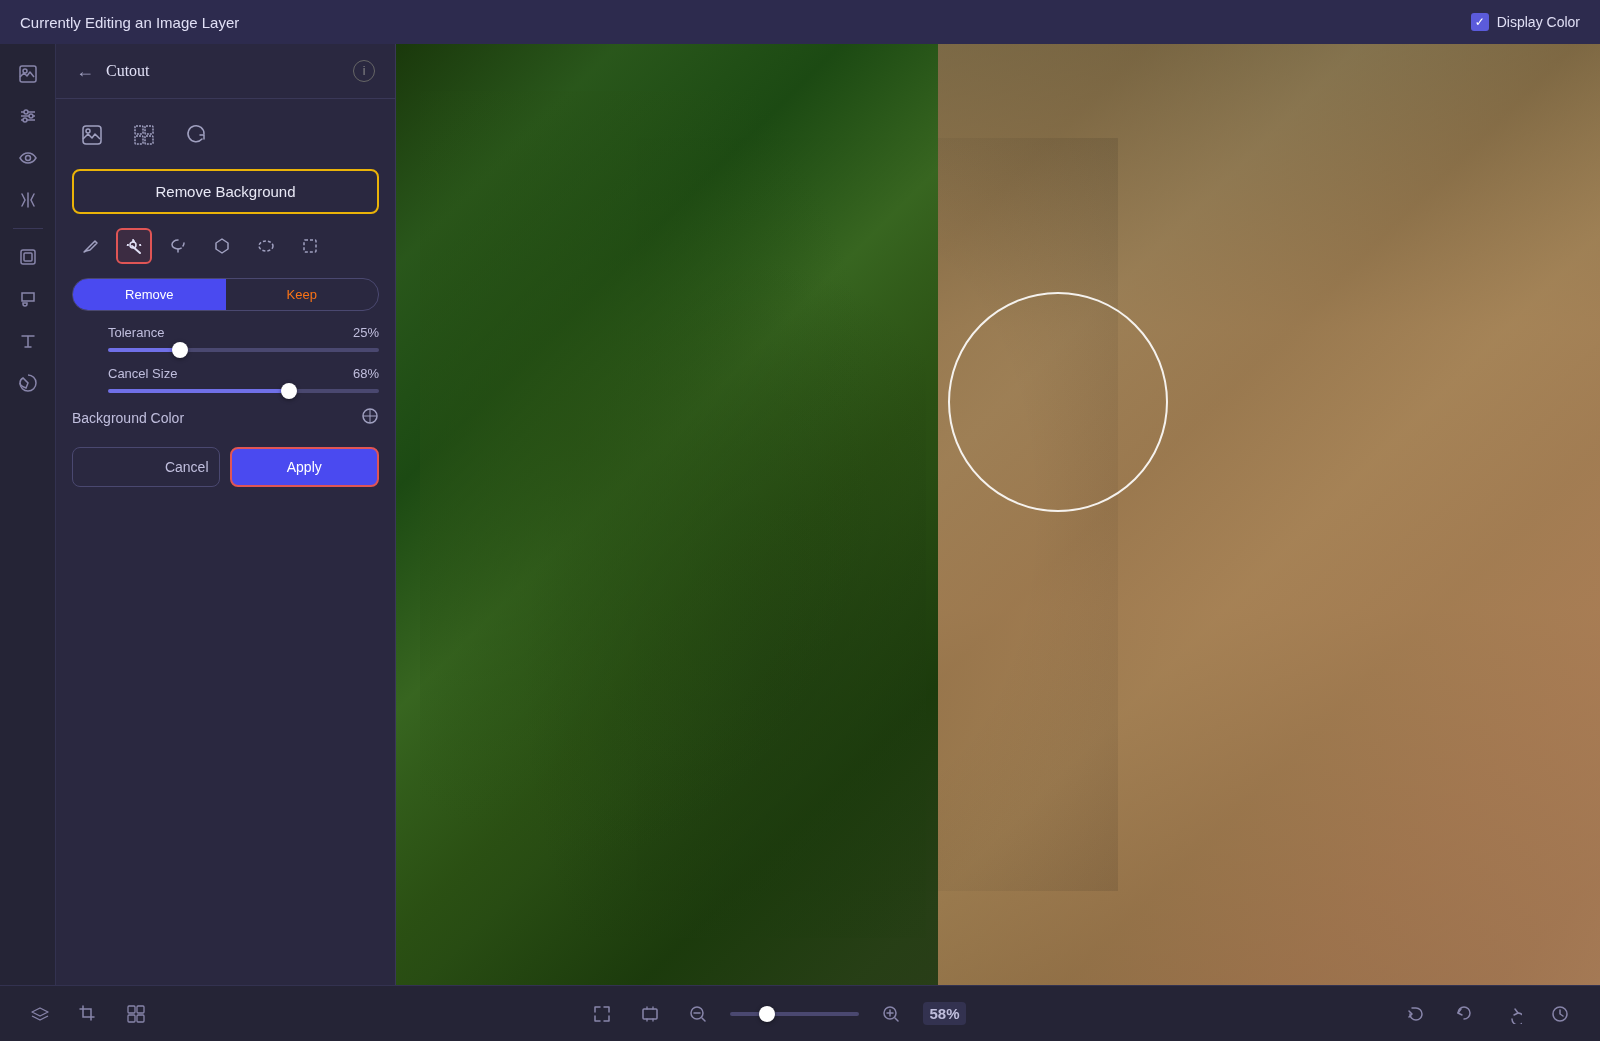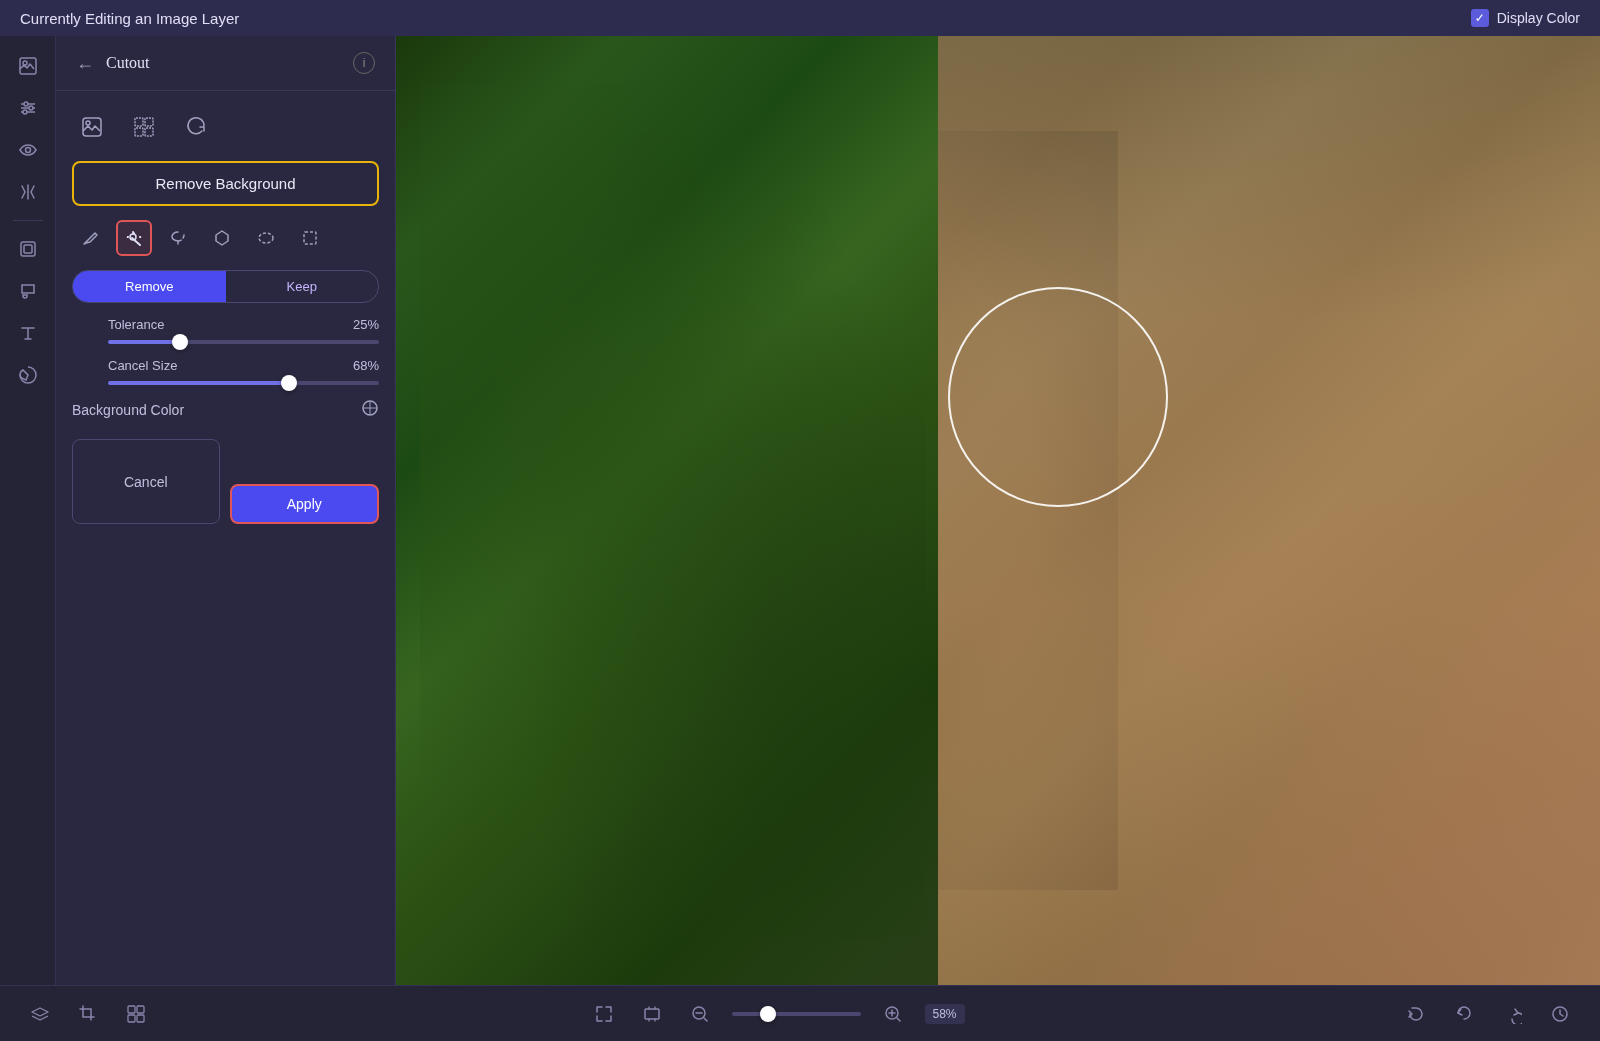--- a/index.html
+++ b/index.html
@@ -8,21 +8,21 @@
       height: 1041px;
       background: #1e1e2e;
       font-family: -apple-system, BlinkMacSystemFont, 'Segoe UI', sans-serif;
       overflow: hidden;
       display: flex;
       flex-direction: column;
     }
 
     
     .topbar {
-      height: 36px;
+      height: 44px;
       background: #2d2b4e;
       display: flex;
       align-items: center;
       justify-content: space-between;
       padding: 0 20px;
       flex-shrink: 0;
     }
     .topbar-title {
       color: #e0dff5;
       font-size: 15px;
@@ -191,21 +191,21 @@
       border: 1px solid #4a4870;
     }
     .toggle-btn {
       flex: 1;
       padding: 8px;
       text-align: center;
       font-size: 13px;
       cursor: pointer;
       border: none;
       background: transparent;
-      color: #c4b5fd;
+      color: #f97316;
     }
     .toggle-btn.active {
       background: #4a4af0;
       color: #fff;
     }
 
     
     .slider-section {
       display: flex;
       flex-direction: column;
@@ -267,32 +267,32 @@
     }
     .cancel-btn {
       flex: 1;
       padding: 10px;
       background: transparent;
       border: 1px solid #4a4870;
       border-radius: 8px;
       color: #c0bedd;
       font-size: 14px;
       cursor: pointer;
+      text-align: right;
     }
     .apply-btn {
       flex: 1;
       padding: 10px;
       background: #4a4af0;
       border: 2px solid #e05555;
       border-radius: 8px;
       color: #fff;
       font-size: 14px;
       font-weight: 500;
       cursor: pointer;
-      margin-top: 45px;
     }
 
     
     .canvas-area {
       flex: 1;
       position: relative;
       overflow: hidden;
       background: #1a1a2a;
     }
 
@@ -349,26 +349,27 @@
     .zoom-control {
       display: flex;
       align-items: center;
       gap: 8px;
     }
     .zoom-slider {
       width: 120px;
     }
     .zoom-value {
       color: #c0bedd;
-      font-size: 12px;
+      font-size: 15px;
       min-width: 40px;
       text-align: center;
       background: #333250;
       border-radius: 4px;
       padding: 3px 6px;
+      font-weight: bold;
     }
 
     
     .checkbox-custom {
       width: 18px;
       height: 18px;
       background: #5b5bdb;
       border-radius: 3px;
       display: flex;
       align-items: center;

